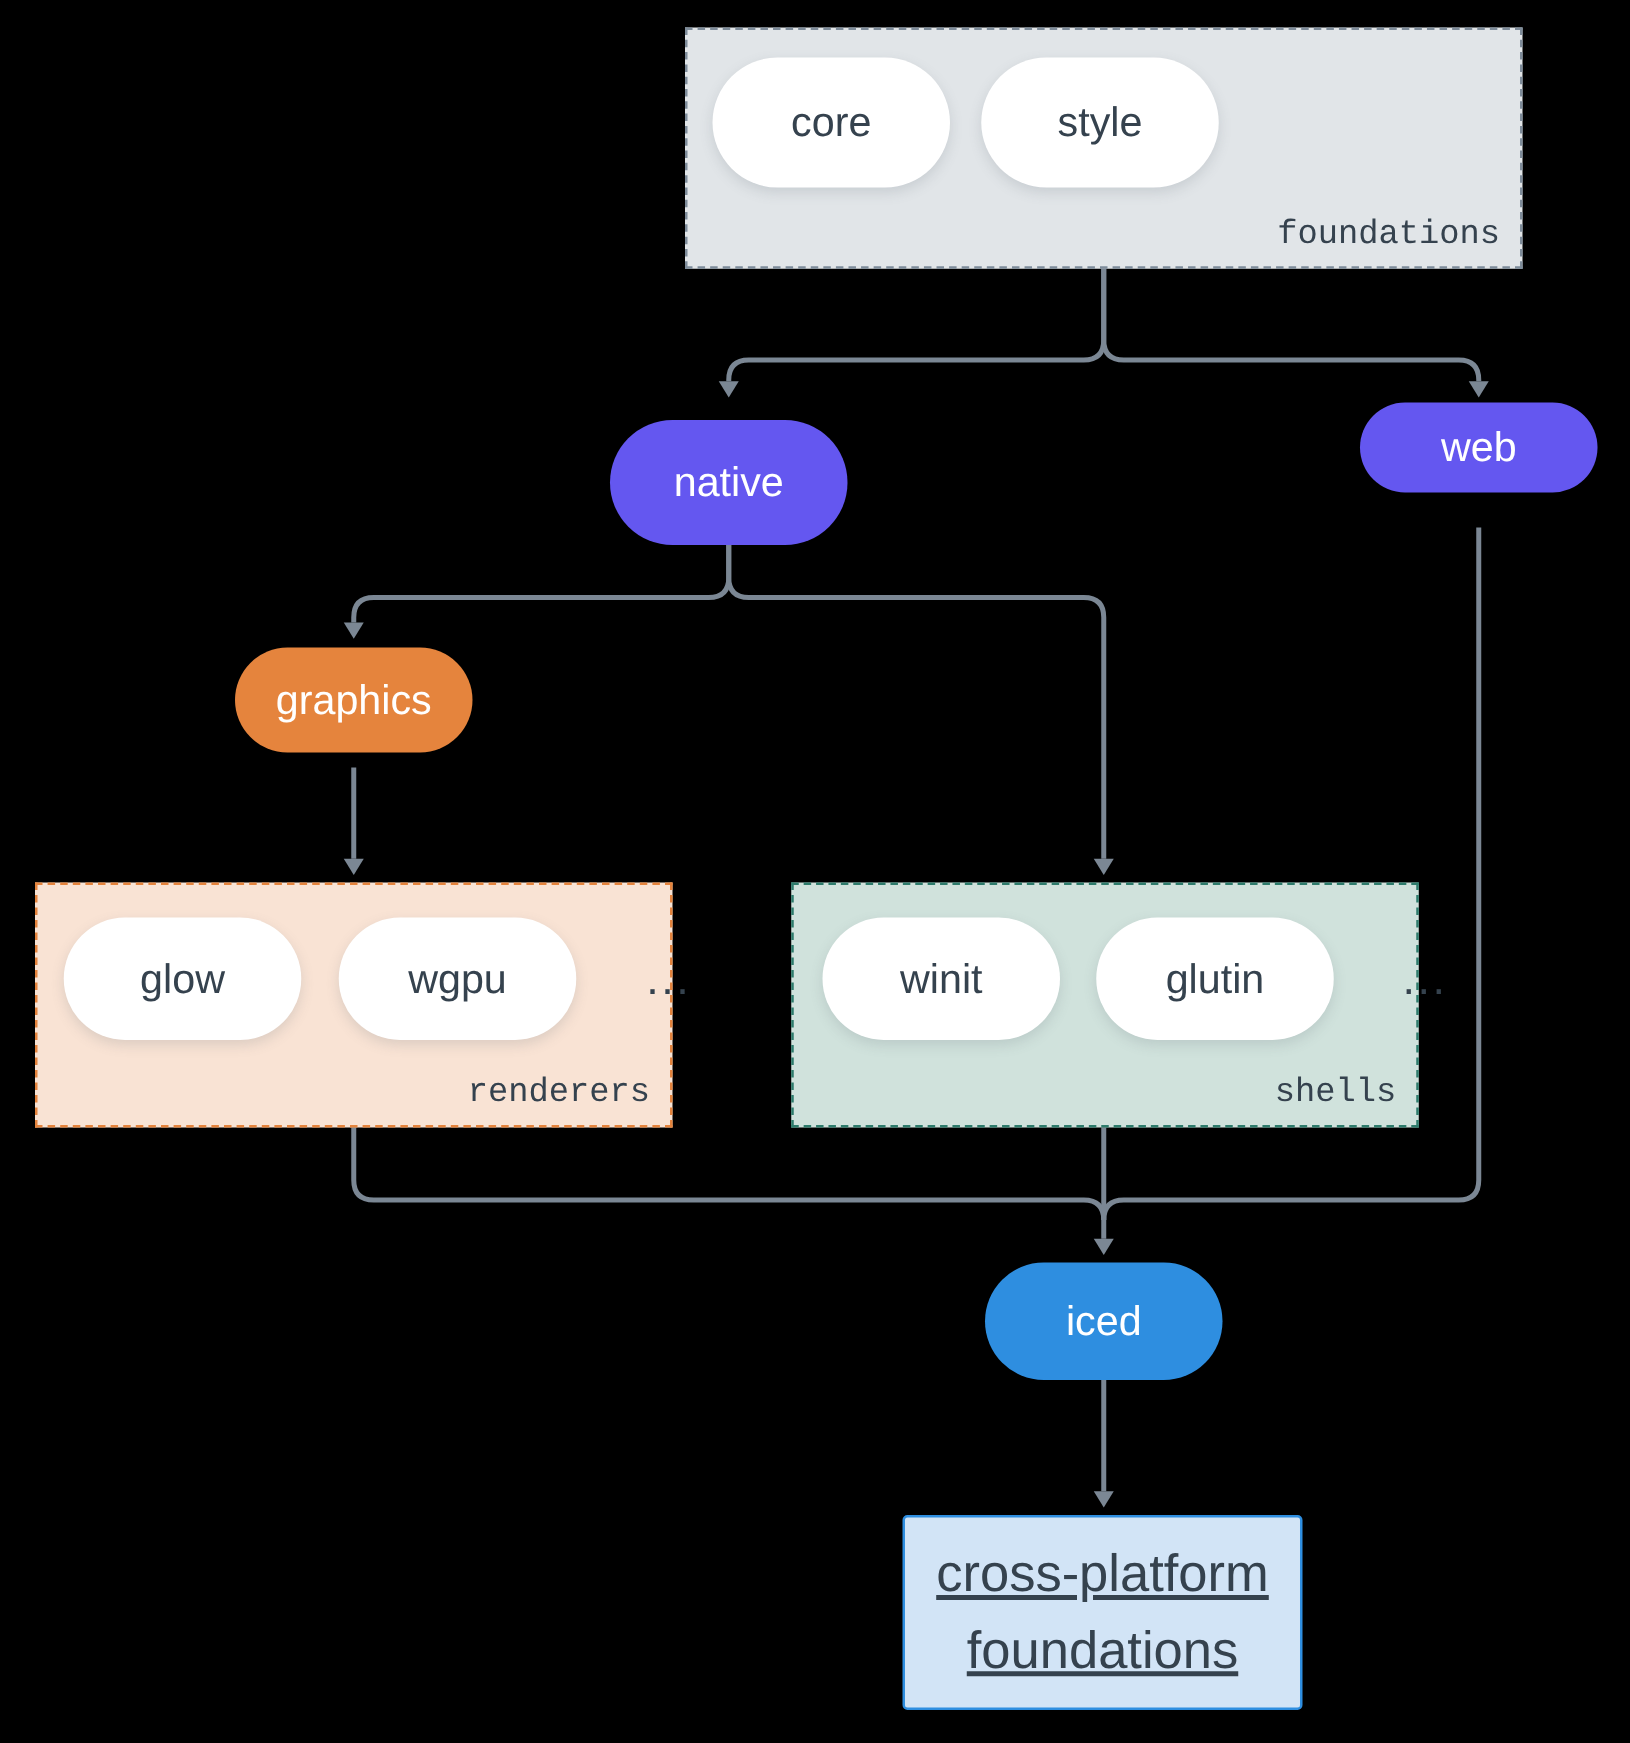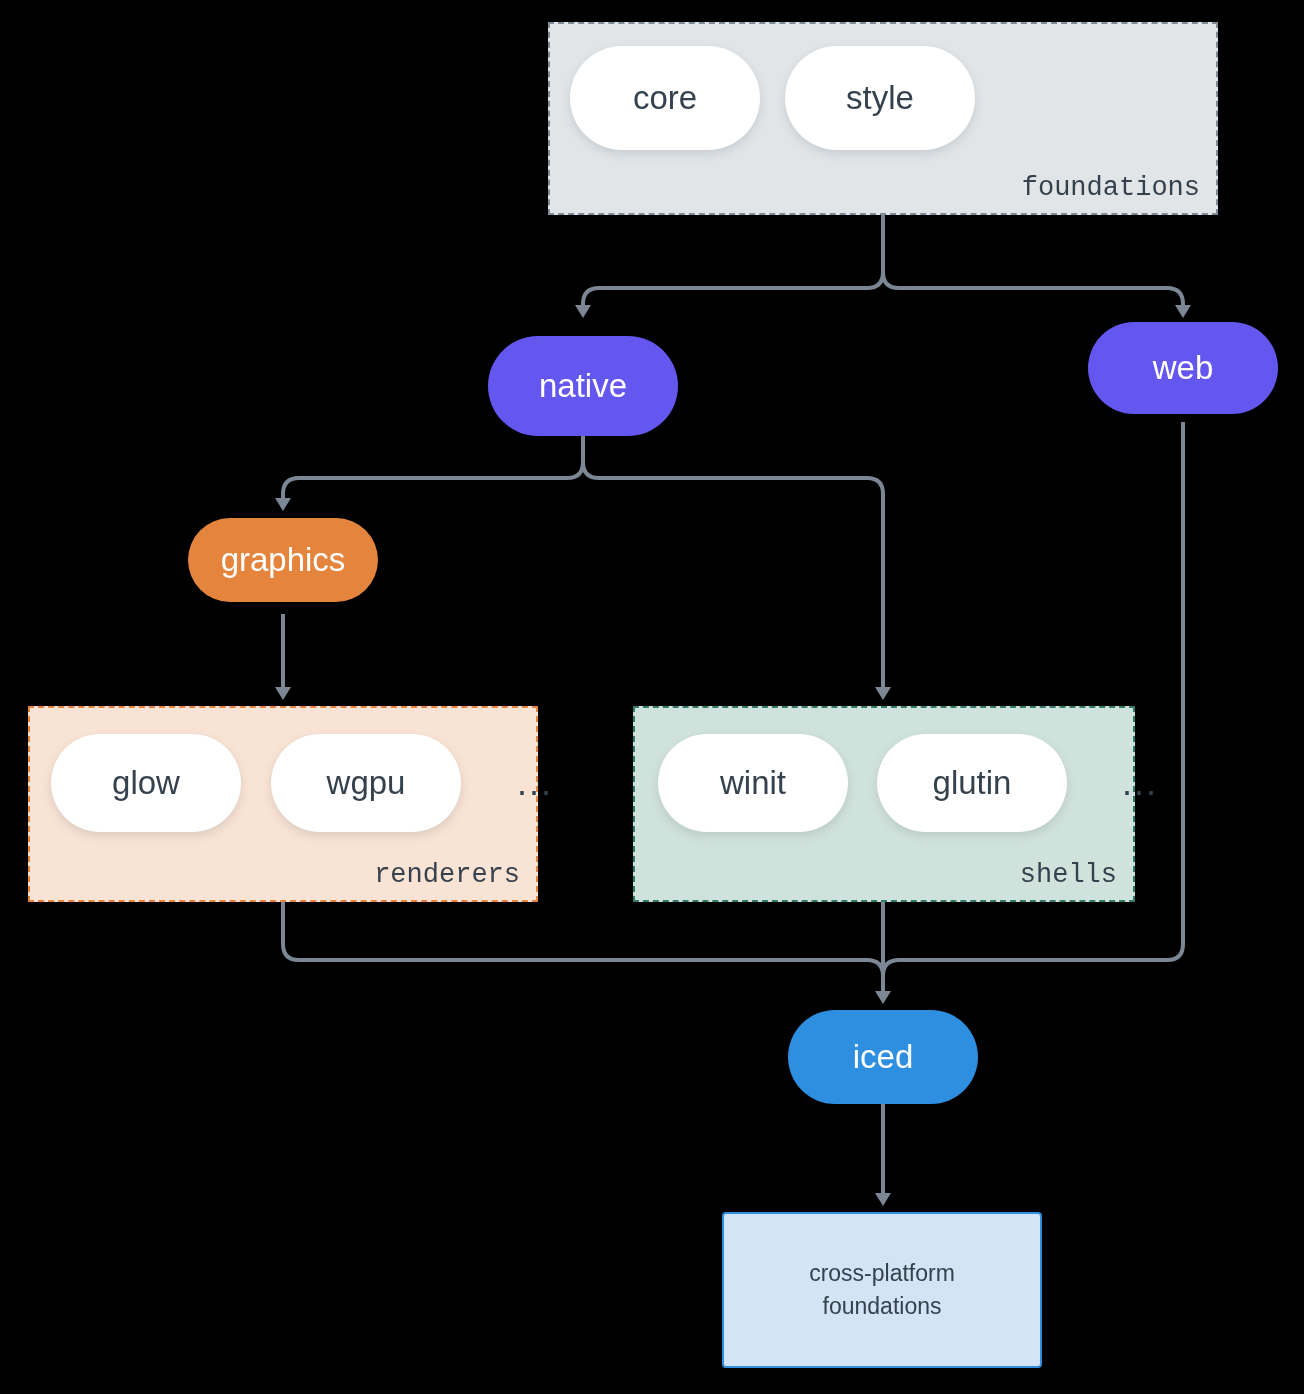--- a/index.html
+++ b/index.html
@@ -31,21 +31,21 @@
 
   .foundations{
     left:548px;top:22px;width:670px;height:193px;
     background:var(--foundations-bg,#e1e5e8);
     border:2px dashed var(--foundations-border,#7e8c9a);
   }
   .foundations .pill-row{left:20px;top:22px;gap:25px;}
   .foundations .pill{width:190px;height:104px;}
 
   .pill-native{left:488px;top:322px;width:190px;height:100px;background:var(--purple,#6457f0);margin-top:14px;}
-  .pill-web{left:1088px;top:322px;width:190px;height:92px;background:var(--purple,#6457f0);}
+  .pill-web{left:1088px;top:322px;width:190px;height:72px;background:var(--purple,#6457f0);}
   .pill-graphics{left:188px;top:518px;width:190px;height:84px;background:var(--orange,#e5843d);}
   .pill-iced{left:788px;top:1010px;width:190px;height:94px;background:var(--blue,#2e8ee0);}
 
   .renderers{
     left:28px;top:706px;width:510px;height:196px;
     background:var(--renderers-bg,#f9e3d4);
     border:2px dashed var(--orange,#e5843d);
   }
   .renderers .pill-row{left:21px;top:26px;gap:30px;}
   .shells{
@@ -60,21 +60,21 @@
     margin-left:26px;letter-spacing:2px;
   }
 
   .app-box{
     left:722px;top:1212px;width:320px;height:156px;
     background:var(--app-bg,#d2e4f6);
     border:2px solid var(--blue,#2e8ee0);
     border-radius:4px;
     display:flex;flex-direction:column;align-items:center;justify-content:center;
   }
-  .app-box .line{font-size:23px;color:var(--darktext,#3a4957);line-height:1.45;}
+  .app-box .line{font-size:42px;color:var(--darktext,#3a4957);line-height:1.45;text-decoration:underline;}
 </style>
 </head>
 <body>
 
 <div class="canvas">
 
   <svg class="arrow-layer" viewBox="0 0 1304 1394" xmlns="http://www.w3.org/2000/svg">
 
     <path d="M883 215 L883 272 Q883 288 867 288 L599 288 Q583 288 583 304 L583 305"></path>
     <path d="M883 215 L883 272 Q883 288 899 288 L1167 288 Q1183 288 1183 304 L1183 305"></path>

